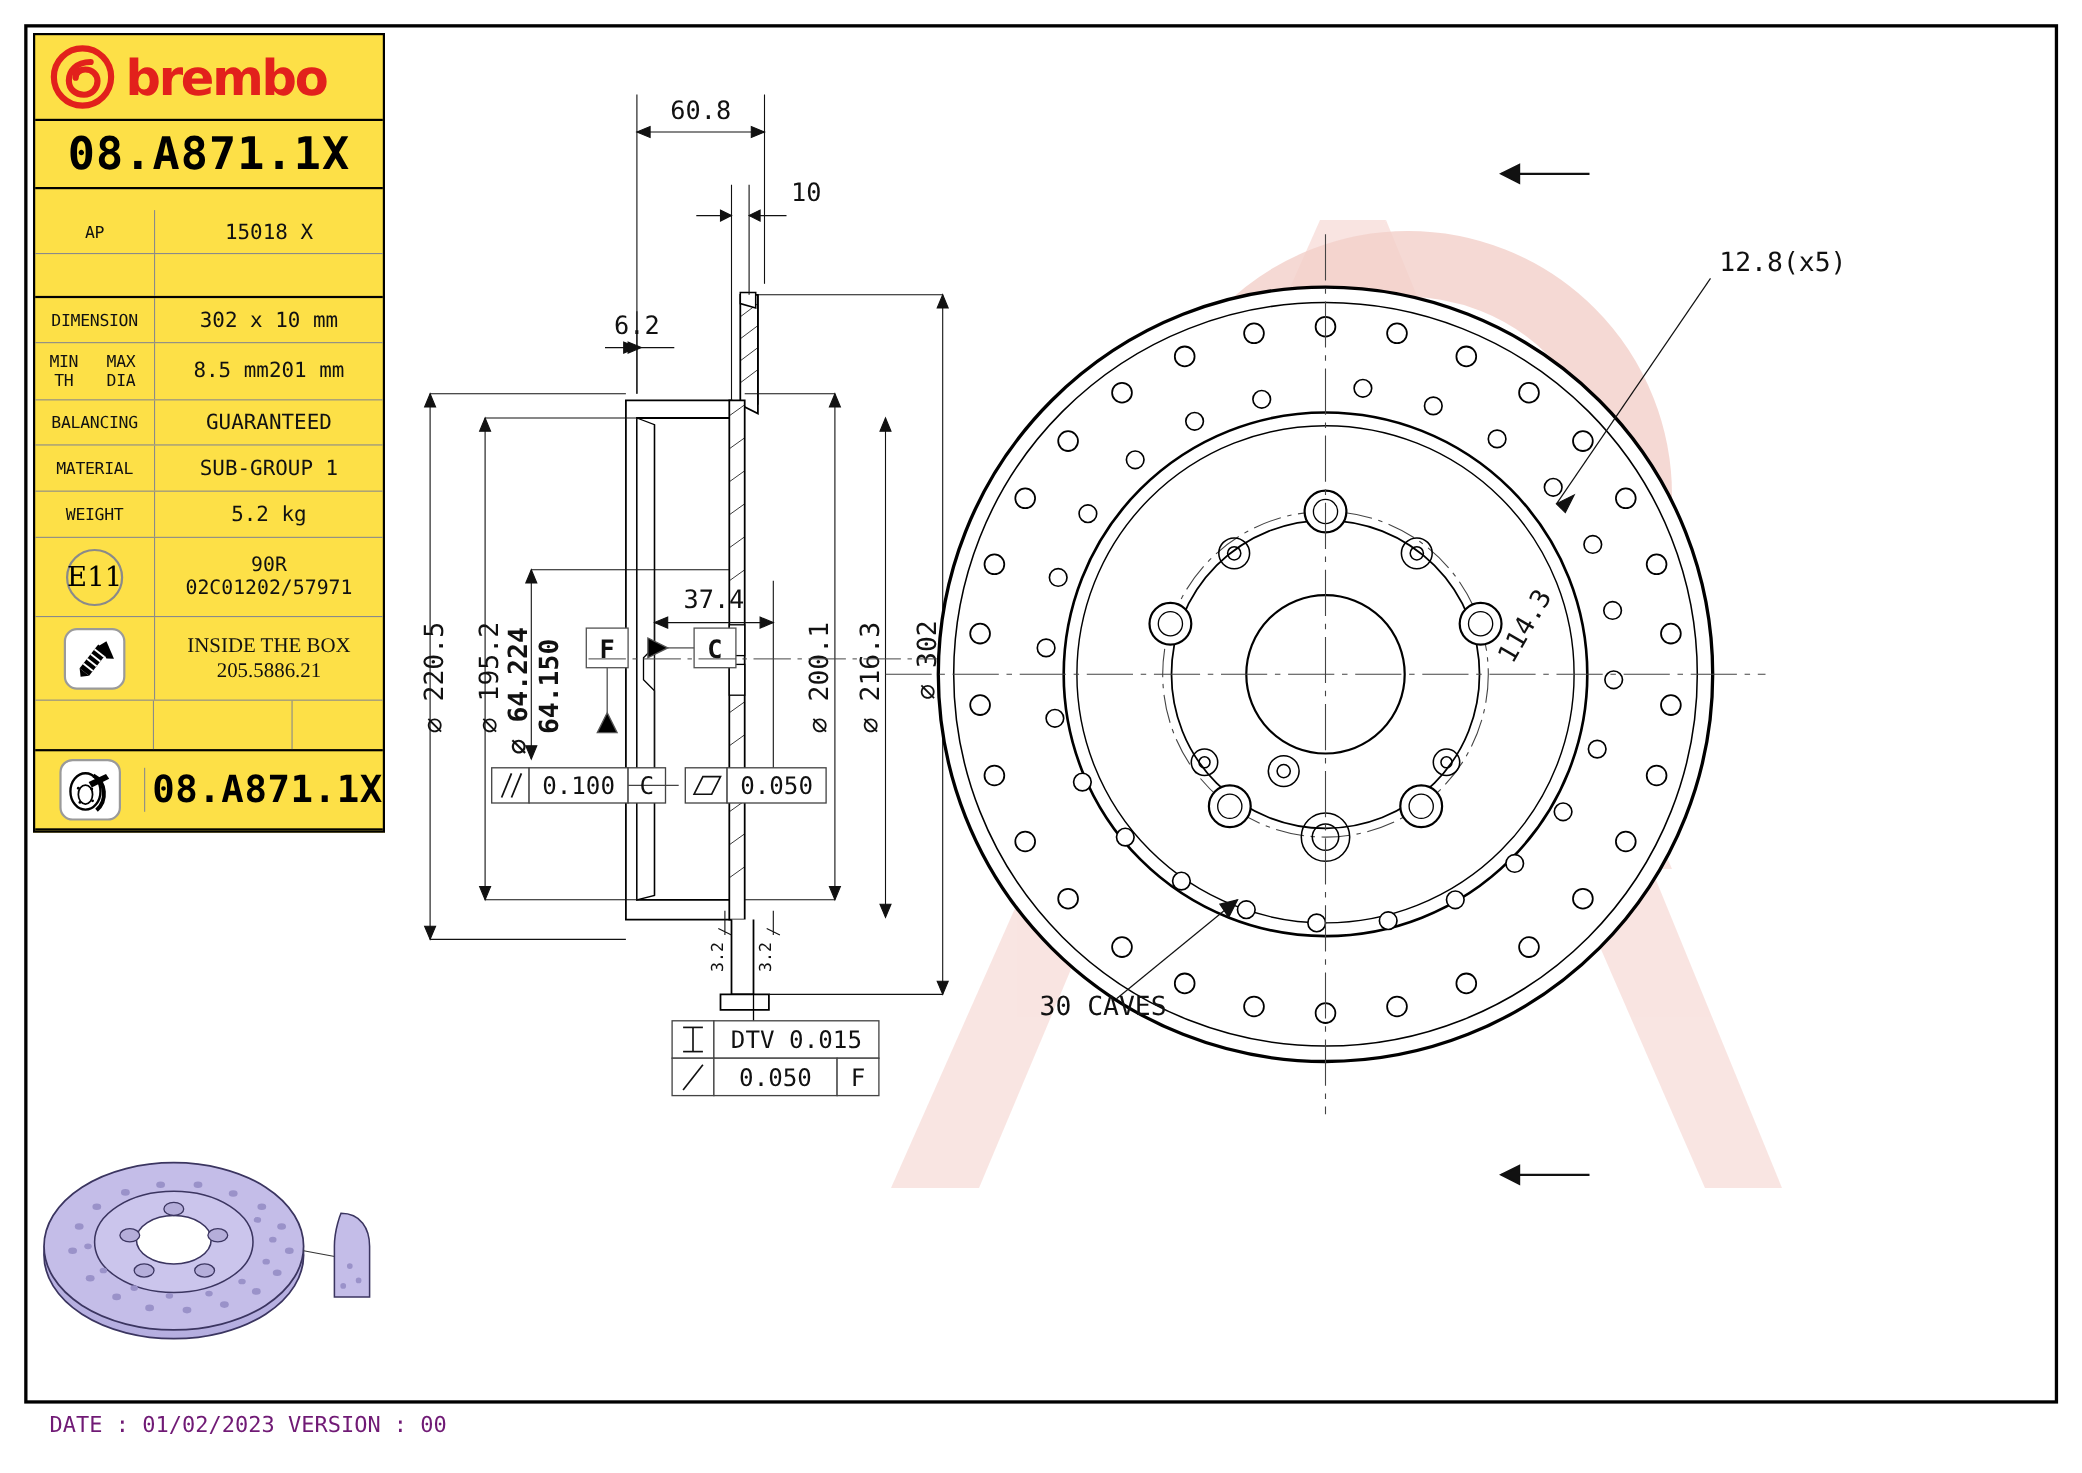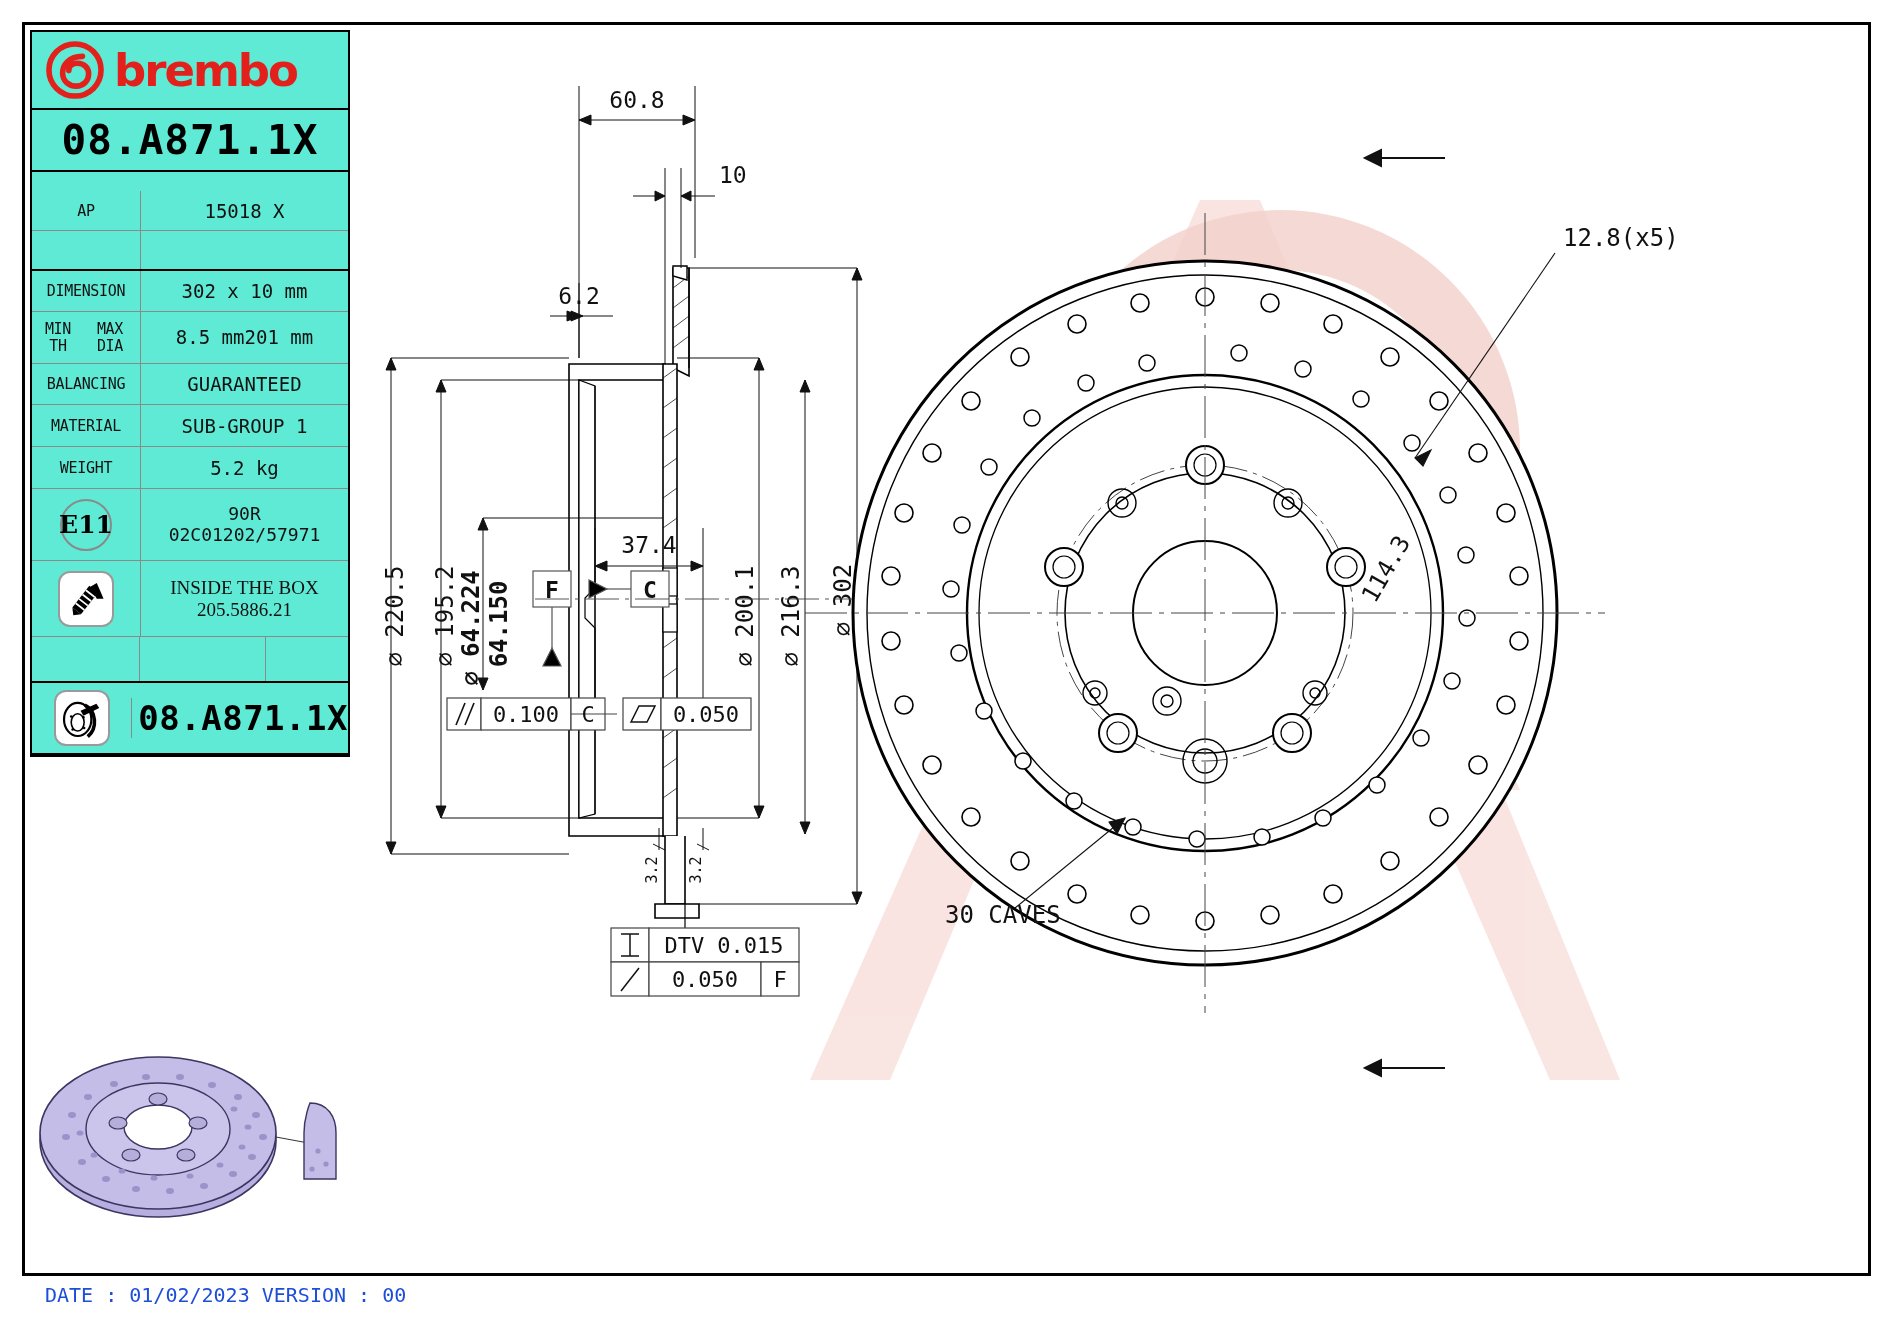--- a/index.html
+++ b/index.html
@@ -29,21 +29,21 @@
     opacity: 1;
     pointer-events: none;
   }
 
   
   .info-table {
     position: absolute;
     left: 30px; top: 30px;
     width: 320px;
     border: 2px solid #000;
-    background: #5eead4;
+    background: #fde047;
   }
   .row { display: flex; border-bottom: 1px solid #8a8a8a; }
   .row:last-child { border-bottom: none; }
   .row.thick { border-bottom: 2px solid #000; }
   .cell-l {
     width: 108px;
     display: flex; align-items: center; justify-content: center;
     padding: 4px 2px;
     font-size: 15px; letter-spacing: -0.3px;
     color: #111;
@@ -77,40 +77,40 @@
   .empty-row3 .c1 { width:108px; border-right:1px solid #8a8a8a; }
   .empty-row3 .c2 { width:126px; border-right:1px solid #8a8a8a; }
   .empty-row3 .c3 { flex:1; }
 
   .icon-cell { width:108px; display:flex; align-items:center; justify-content:center; padding:5px 0; }
   .e11 {
     width: 52px; height: 52px; border-radius: 50%;
     border: 2px solid #8a8a8a;
     display:flex; align-items:center; justify-content:center;
     font-family: "DejaVu Serif", serif;
-    font-weight: bold; font-size: 25px; color:#000;
+    font-weight: normal; font-size: 25px; color:#000;
   }
   .sq-icon {
     width: 56px; height: 56px; border-radius: 12px;
     border: 2px solid #9a9a9a; background:#fff;
     display:flex; align-items:center; justify-content:center;
     overflow:hidden;
   }
   .bignum-row { height: 72px; display:flex; align-items:center; border-bottom:2px solid #000; }
   .bignum-row .pn2 { flex:1; text-align:center; font-size:34px; font-weight:bold; letter-spacing:0.5px; border-left:1px solid #8a8a8a; padding-left:6px;}
 
   
   .photo-box {
     position:absolute; left:30px; top:1022px;
     width: 320px; height: 228px;
     display:flex; align-items:center; justify-content:center;
   }
   .footer-date {
     position:absolute; left:45px; top:1283px;
-    font-size:20px; letter-spacing:0px; color:#1d4ed8;
+    font-size:20px; letter-spacing:0px; color:#701a75;
   }
 
   
   .drawing { position:absolute; left:355px; top:28px; width:1515px; height:1250px; }
   svg.dw { position:absolute; left:0; top:0; }
 </style>
 </head>
 <body>
 
 <div id="sheet">

